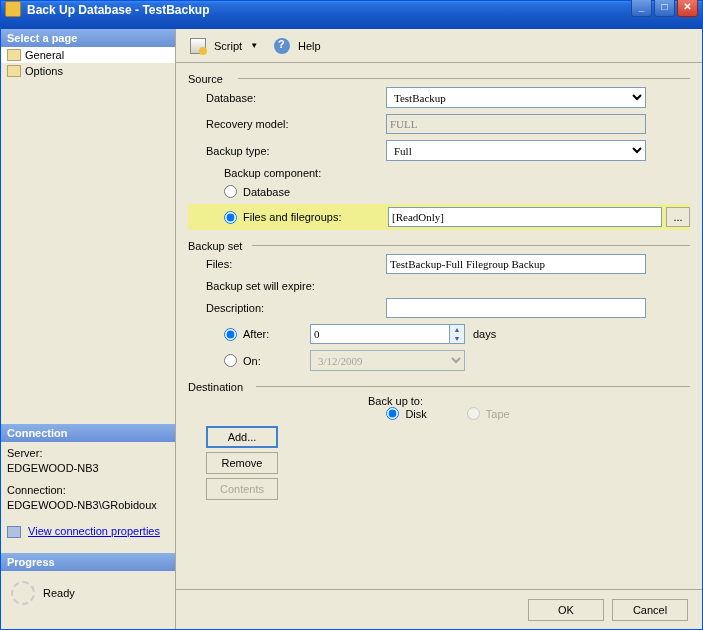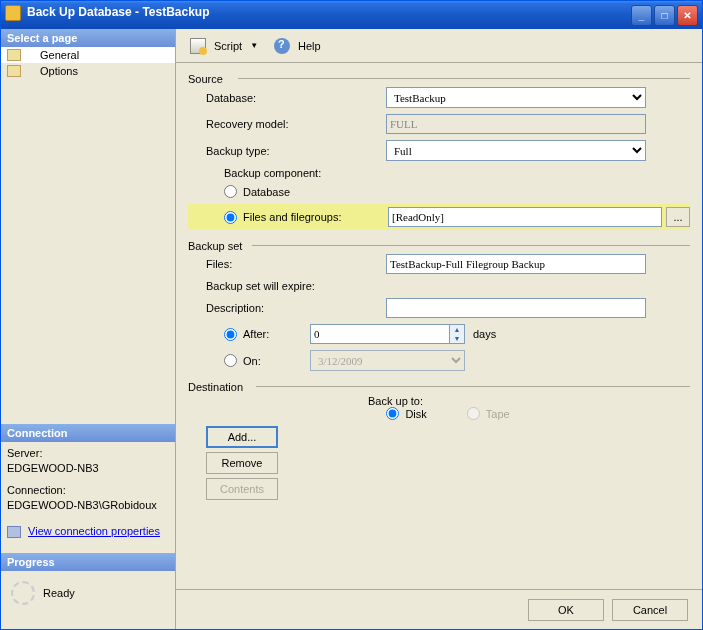--- a/index.html
+++ b/index.html
@@ -1,31 +1,31 @@
 <!DOCTYPE html>
 <html><head>
 <meta charset="utf-8">
 <style>
 * { box-sizing: border-box; margin: 0; padding: 0; font-family: Tahoma, sans-serif; font-size: 11px; }
 body { background: #ece9d8; width: 703px; height: 630px; overflow: hidden; }
 
 .window { width: 703px; height: 630px; border: 1px solid #0054e3; background: #ece9d8; display: flex; flex-direction: column; }
 
-.titlebar { height: 28px; background: linear-gradient(to bottom, #3c8cf0 0%, #2a70e0 8%, #1859c8 50%, #0d49b8 100%); display: flex; align-items: flex-start; padding: 4px 4px; color: white; font-weight: bold; }
+.titlebar { height: 28px; background: linear-gradient(to bottom, #3c8cf0 0%, #2a70e0 8%, #1859c8 50%, #0d49b8 100%); display: flex; align-items: flex-end; padding: 12px 4px; color: white; font-weight: bold; }
 .titlebar-icon { width: 16px; height: 16px; background: #f0c040; border: 1px solid #b08020; margin-right: 6px; border-radius: 2px; }
 .titlebar-text { flex: 1; font-size: 12px; }
 .titlebar-buttons { display: flex; gap: 2px; }
 .tbtn { width: 21px; height: 21px; background: linear-gradient(#7ba7e8, #3068c8); border: 1px solid #1a4aa0; border-radius: 3px; color: white; font-weight: bold; display: flex; align-items: center; justify-content: center; font-size: 10px; cursor: pointer; }
 .tbtn.close { background: linear-gradient(#f08070, #d04030); border-color: #a02010; }
 
 .body-area { flex: 1; display: flex; }
 
 .sidebar { width: 175px; background: #ece9d8; display: flex; flex-direction: column; border-right: 1px solid #aca899; }
 .sidebar-section-header { background: linear-gradient(#8ab0e8, #6a90d8); color: white; font-weight: bold; padding: 3px 6px; font-size: 11px; }
-.sidebar-item { padding: 2px 6px; display: flex; align-items: flex-end; gap: 19px; cursor: pointer; }
+.sidebar-item { padding: 2px 6px; display: flex; align-items: flex-end; gap: 4px; cursor: pointer; }
 .sidebar-item.selected { background: #fff; }
 .sidebar-icon { width: 14px; height: 12px; background: #f0e0a0; border: 1px solid #c0a060; }
 .sidebar-spacer { flex: 1; }
 .sidebar-info { padding: 4px 6px; line-height: 1.4; }
 .sidebar-info .label { color: #000; }
 .sidebar-link { color: #0000ee; text-decoration: underline; cursor: pointer; }
 .link-icon { width: 14px; height: 12px; display: inline-block; background: #b0c0e0; border: 1px solid #7080c0; vertical-align: middle; margin-right: 4px; }
 .progress-icon { width: 24px; height: 24px; border: 2px dashed #ccc; border-radius: 50%; display: inline-block; vertical-align: middle; margin: 4px 8px; }
 
 .main { flex: 1; background: #ece9d8; display: flex; flex-direction: column; }

